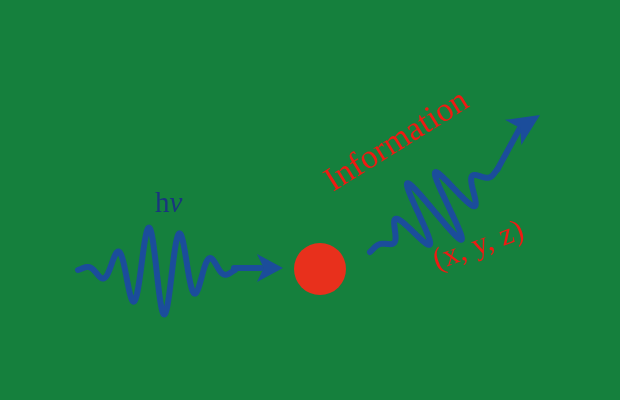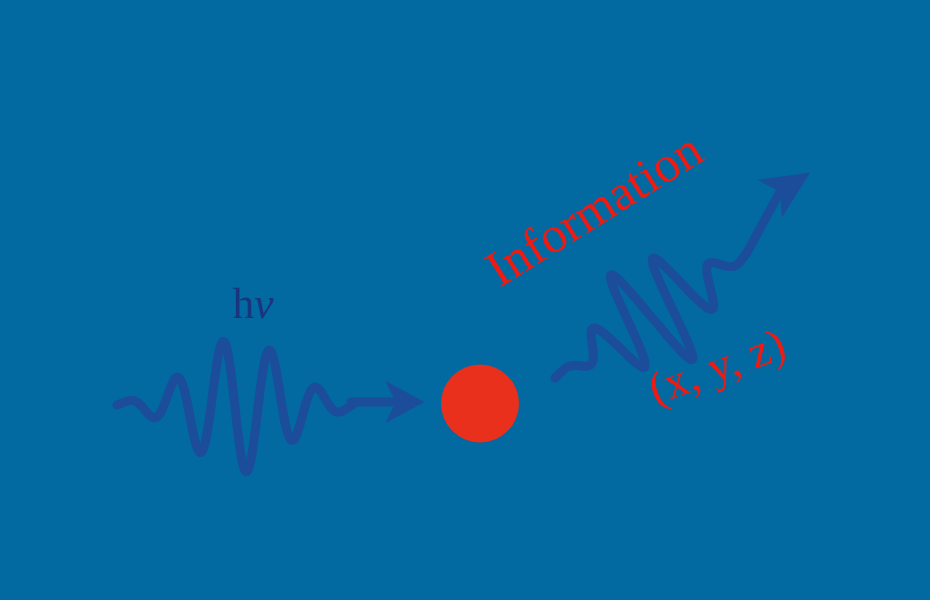--- a/index.html
+++ b/index.html
@@ -7,21 +7,21 @@
     padding: 0;
     background: #ffffff;
   }
   body {
     font-family: "Liberation Serif", serif;
   }
   #diagram-root {
     position: relative;
     width: 620px;
     height: 400px;
-    background: #0369a1;
+    background: #15803d;
     overflow: hidden;
   }
   #scene {
     position: absolute;
     left: 0;
     top: 0;
     width: 620px;
     height: 400px;
   }
   .wave-path {

